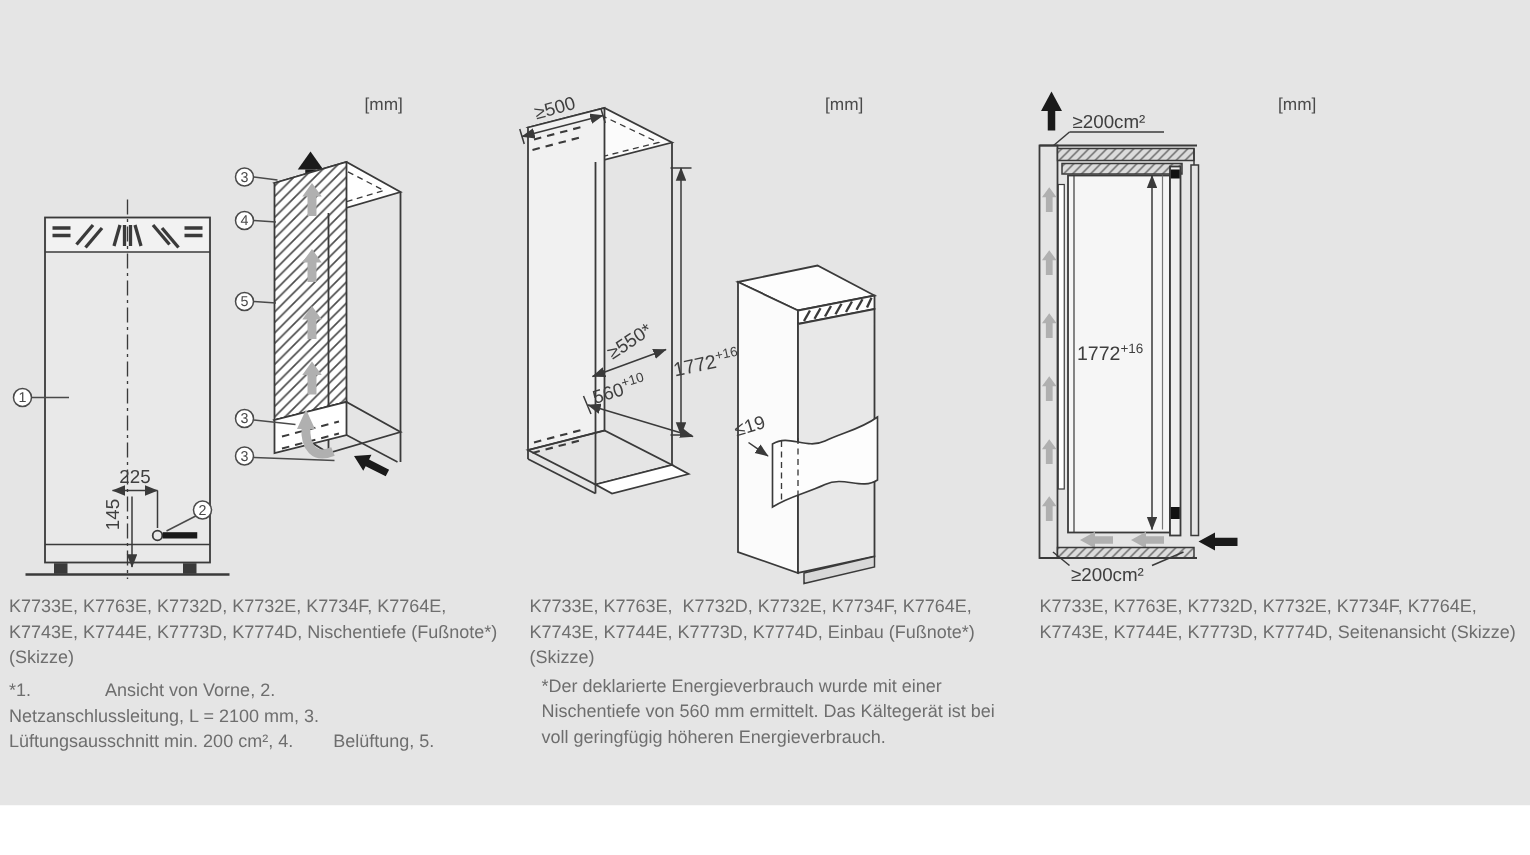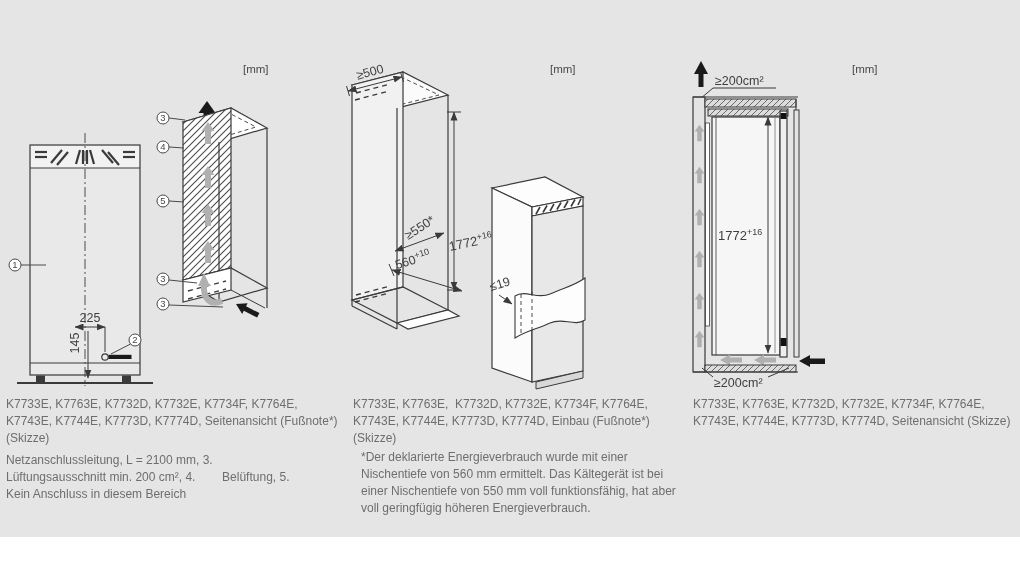--- a/index.html
+++ b/index.html
@@ -282,38 +282,37 @@
       <line x1="33" y1="322" x2="22" y2="313" stroke-width="1"></line>
       <line x1="88" y1="322" x2="109" y2="313" stroke-width="1"></line>
     </g>
     <text class="dim" x="35" y="30">≥200cm²</text>
     <text class="dim" x="34" y="332">≥200cm²</text>
     <text class="dimbig" x="38" y="185"><tspan>1772</tspan><tspan dy="-5" font-size="9">+16</tspan></text>
   </svg>
 
   <div class="caption" style="left:6px;top:396px">
     <div>K7733E, K7763E, K7732D, K7732E, K7734F, K7764E,</div>
-    <div>K7743E, K7744E, K7773D, K7774D, Seitenansicht (Fußnote*)</div>
+    <div>K7743E, K7744E, K7773D, K7774D, Nischentiefe (Fußnote*)</div>
     <div>(Skizze)</div>
   </div>
   <div class="footnote" style="left:6px;top:452px">
+    <div>*1.               Ansicht von Vorne, 2.</div>
     <div>Netzanschlussleitung, L = 2100 mm, 3.</div>
     <div>Lüftungsausschnitt min. 200 cm², 4.        Belüftung, 5.</div>
-    <div>Kein Anschluss in diesem Bereich</div>
   </div>
 
   <div class="caption" style="left:353px;top:396px">
     <div>K7733E, K7763E,  K7732D, K7732E, K7734F, K7764E,</div>
     <div>K7743E, K7744E, K7773D, K7774D, Einbau (Fußnote*)</div>
     <div>(Skizze)</div>
   </div>
   <div class="footnote" style="left:361px;top:449px">
     <div>*Der deklarierte Energieverbrauch wurde mit einer</div>
     <div>Nischentiefe von 560 mm ermittelt. Das Kältegerät ist bei</div>
-    <div>einer Nischentiefe von 550 mm voll funktionsfähig, hat aber</div>
     <div>voll geringfügig höheren Energieverbrauch.</div>
   </div>
 
   <div class="caption" style="left:693px;top:396px">
     <div>K7733E, K7763E, K7732D, K7732E, K7734F, K7764E,</div>
     <div>K7743E, K7744E, K7773D, K7774D, Seitenansicht (Skizze)</div>
   </div>
 
 </div>
 

